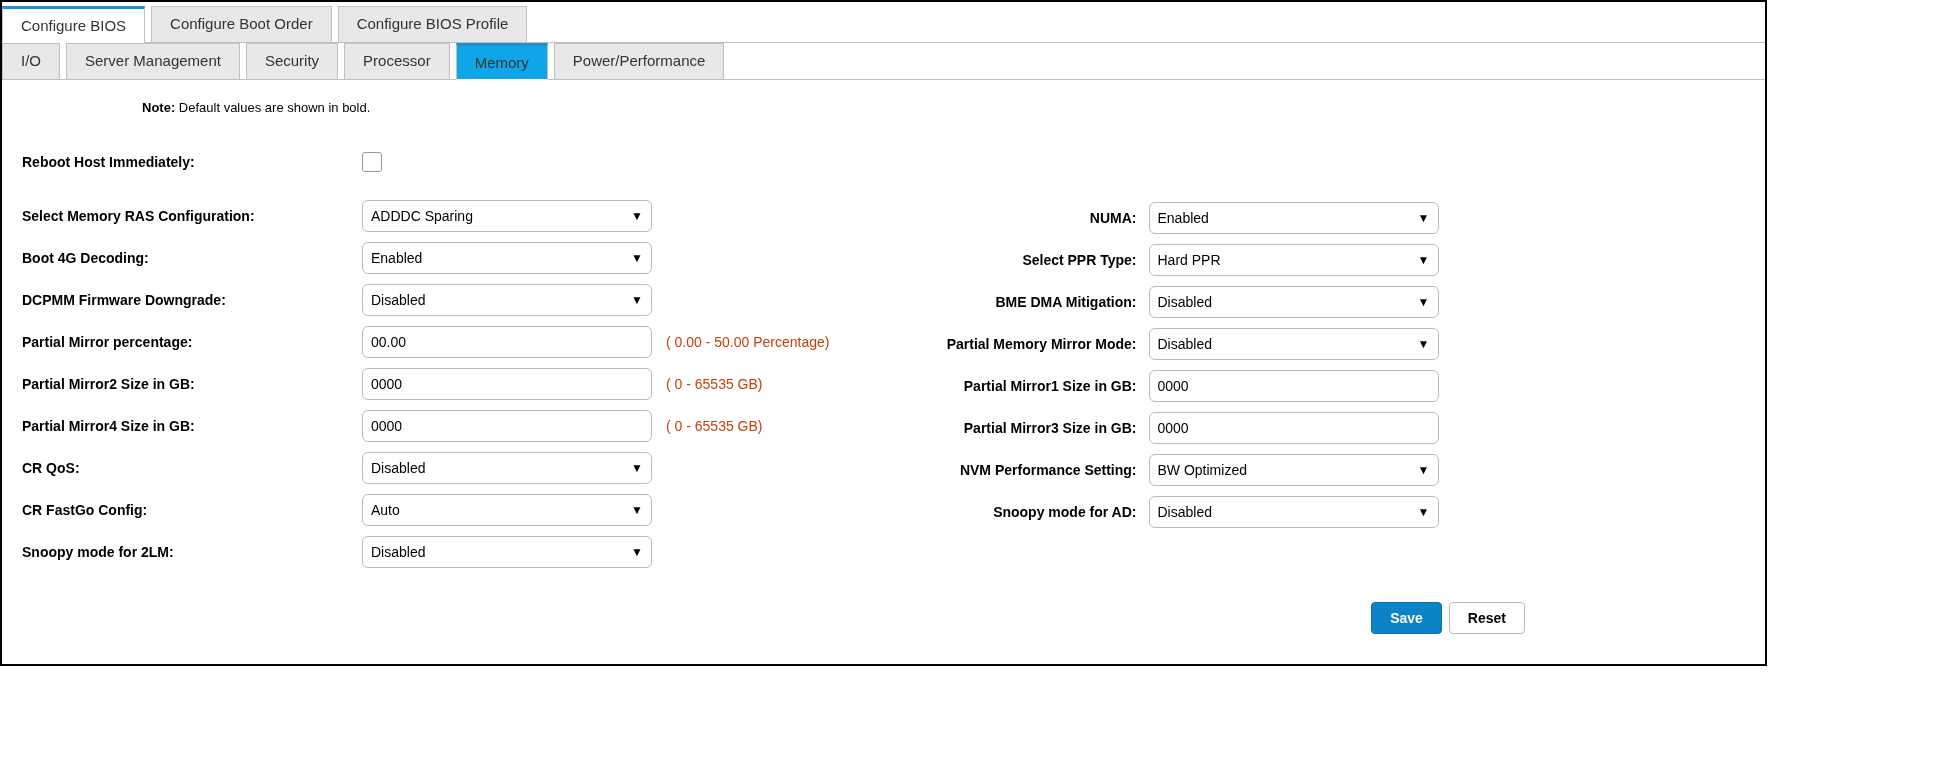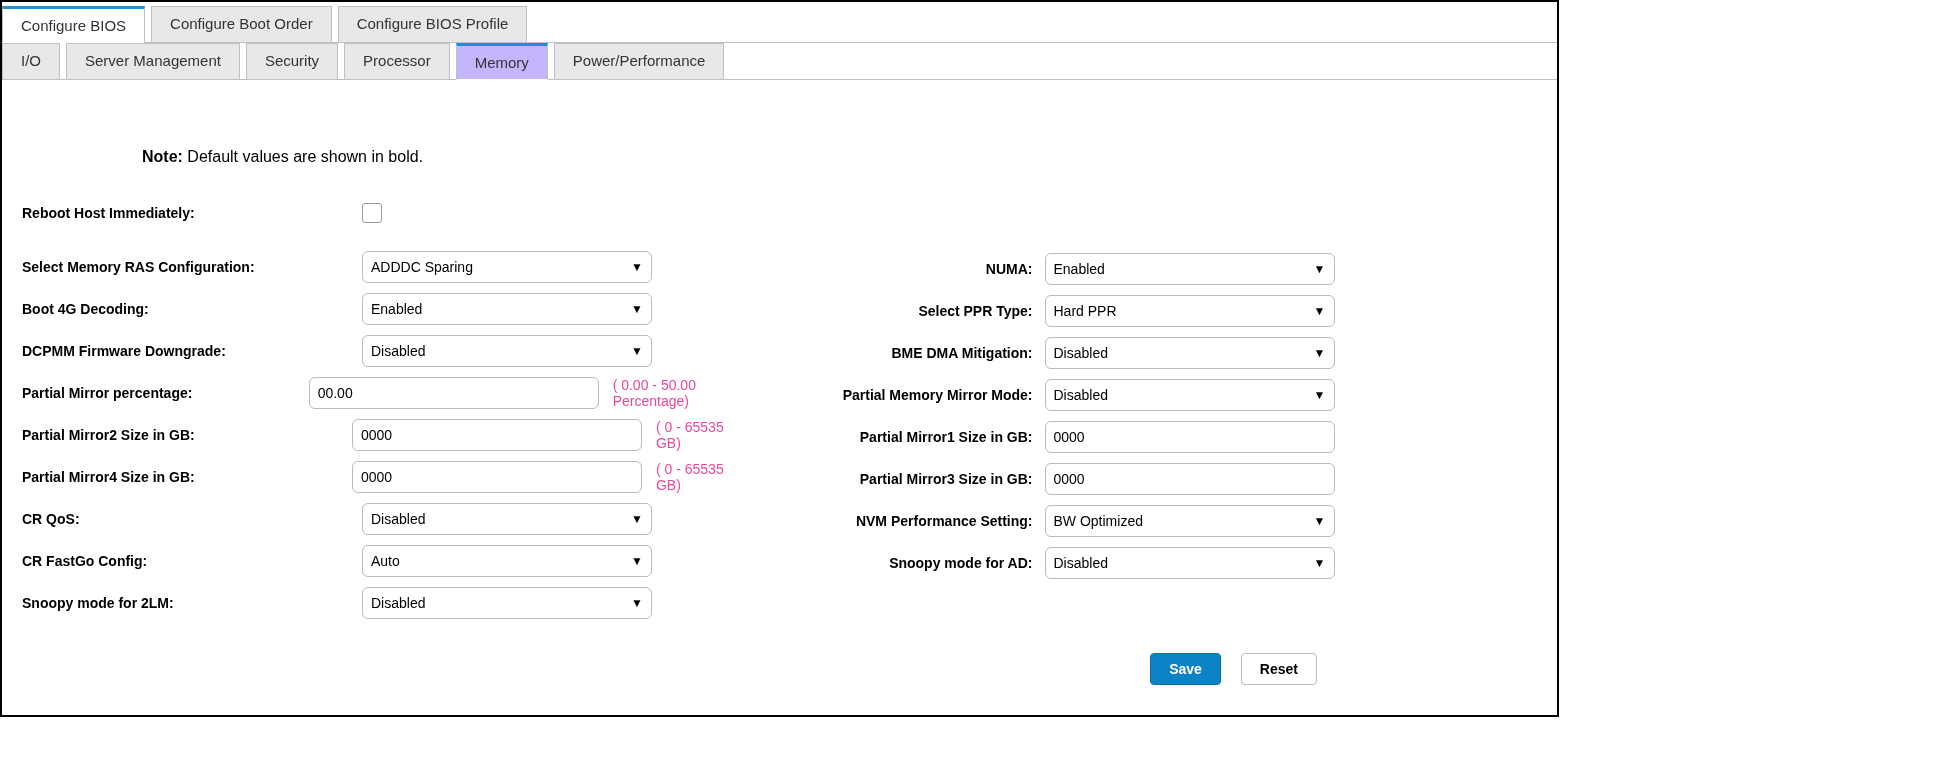--- a/index.html
+++ b/index.html
@@ -5,21 +5,21 @@
   * { box-sizing: border-box; }
   body {
     margin: 0;
     font-family: Arial, Helvetica, sans-serif;
     font-size: 14px;
     color: #000;
     background: #fff;
   }
   .frame {
     border: 2px solid #000;
-    width: 1559px;
+    width: 1767px;
     margin: 0;
   }
   .tabrow {
     display: flex;
     border-bottom: 1px solid #c0c0c0;
   }
   .tabrow.top { margin-top: 4px; }
   .tab {
     background: #e8e8e8;
     border: 1px solid #c0c0c0;
@@ -31,34 +31,33 @@
     color: #333;
     position: relative;
   }
   .tab.active-top {
     background: #fff;
     border-top: 3px solid #1e90d4;
     border-bottom: 1px solid #fff;
     margin-bottom: -1px;
   }
   .tab.active-sub {
-    background: #c4b5fd;
+    background: #0ea5e9;
     border-top: 3px solid #1e90d4;
     border-bottom: 1px solid #fff;
     margin-bottom: -1px;
   }
   .tabrow.sub { padding-top: 0; }
   .content {
     padding: 20px 20px 30px 20px;
   }
   .note {
-    font-size: 16px;
+    font-size: 13px;
     margin-left: 120px;
     margin-bottom: 30px;
-    margin-top: 48px;
   }
   .note b { font-weight: bold; }
   .columns {
     display: flex;
     gap: 60px;
   }
   .col { flex: 1; }
   .field {
     display: flex;
     align-items: center;
@@ -92,34 +91,34 @@
     align-items: center;
     justify-content: space-between;
     cursor: pointer;
   }
   .input-box { cursor: text; }
   .caret {
     font-size: 12px;
   }
   .hint {
     margin-left: 14px;
-    color: #ec4899;
+    color: #c2410c;
     font-size: 14px;
   }
   .checkbox {
     width: 20px; height: 20px;
     border: 1px solid #999;
     border-radius: 3px;
     background: #fff;
     cursor: pointer;
   }
   .buttons {
     display: flex;
     justify-content: flex-end;
-    gap: 20px;
+    gap: 7px;
     margin-top: 25px;
     padding-right: 220px;
   }
   .btn {
     padding: 7px 18px;
     border-radius: 4px;
     font-size: 14px;
     font-weight: bold;
     cursor: pointer;
     border: 1px solid #bbb;

